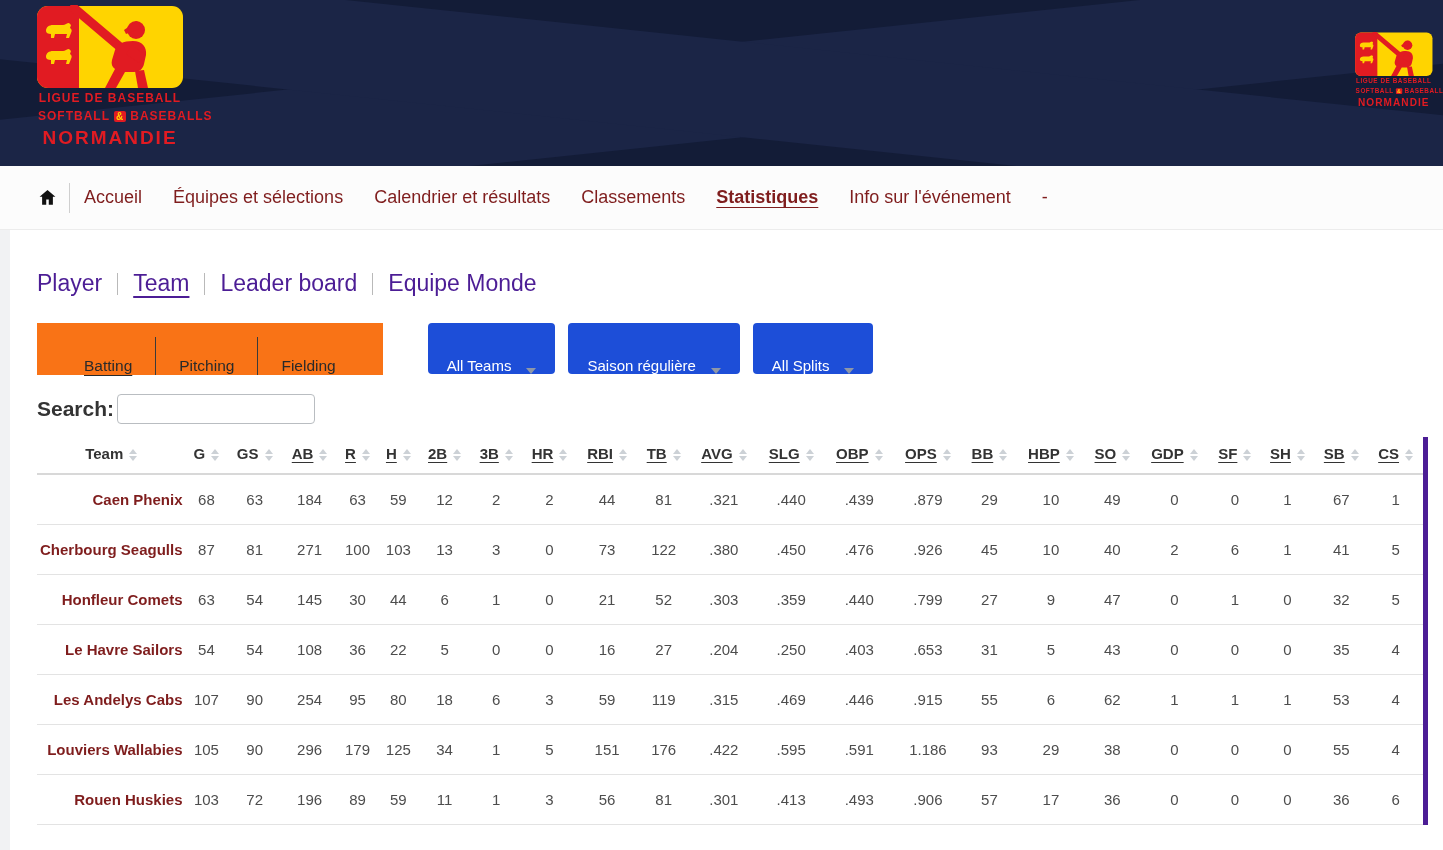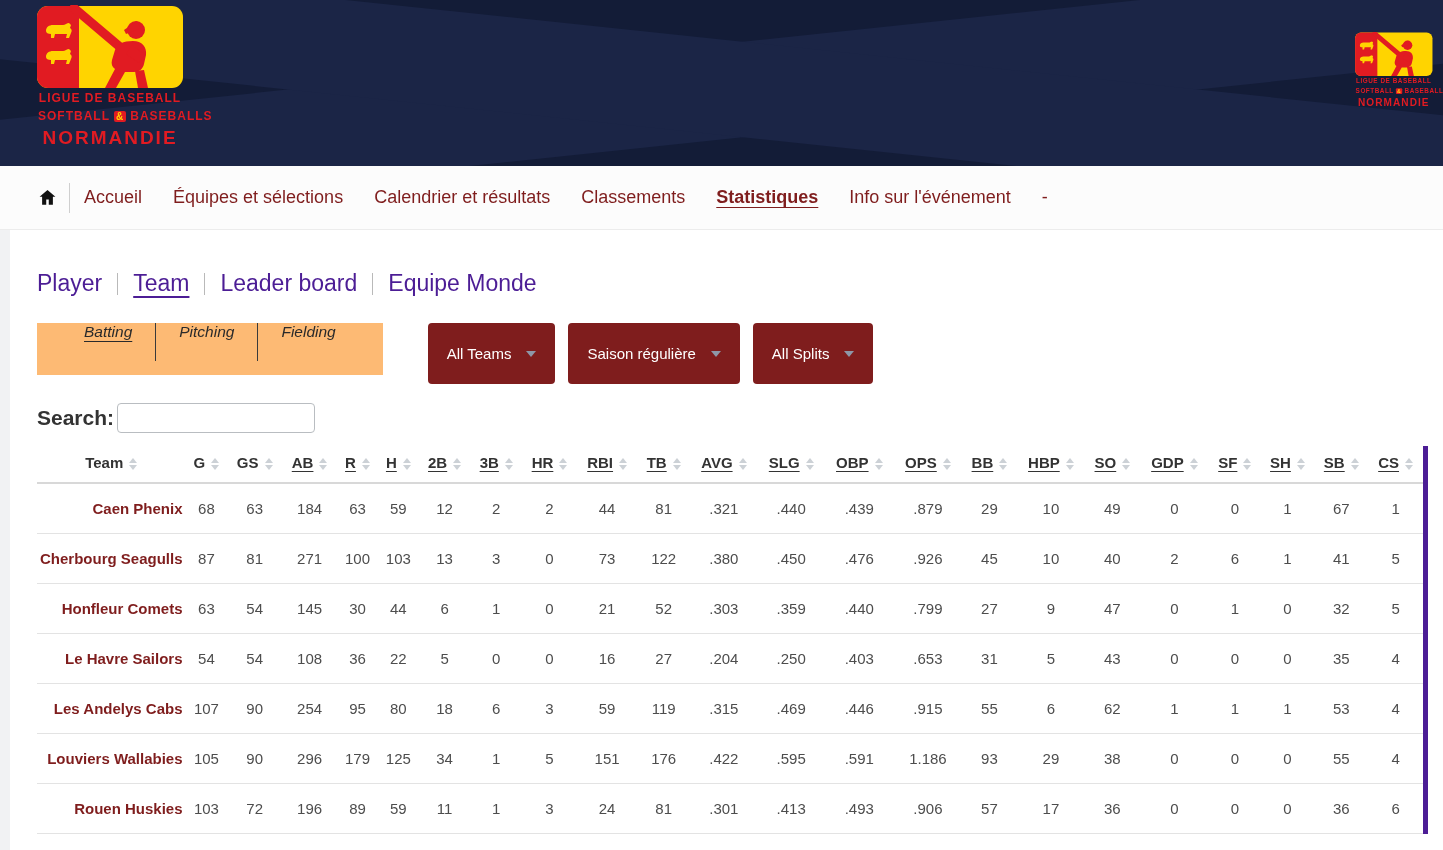--- a/index.html
+++ b/index.html
@@ -33,26 +33,26 @@
   .content-wrap { height:641px; background:#f1f2f3; }
   .card { background:#fff; margin-left:10px; height:100%; padding:40px 15px 20px 27px; }
 
   #primary-tabs { display:flex; align-items:center; }
   .ptab { font-size:23px; color:#4c1d95; padding:0 15px; cursor:pointer; }
   .ptab:first-child { padding-left:0; }
   .ptab.active { text-decoration:underline; text-underline-offset:5px; }
   .ptab-sep { width:1px; height:22px; background:#b9b9b9; }
 
   .controls { display:flex; align-items:flex-start; margin-top:26px; }
-  #secondary-tabs { display:flex; align-items:flex-start; background:#fdba74; height:52px; padding:0 24px;font-style:italic; }
+  #secondary-tabs { display:flex; align-items:flex-end; background:#f97316; height:52px; padding:0 24px; }
   .stab { font-size:15.5px; color:#2a2a2a; padding:0 23px; cursor:pointer; }
   .stab.active { text-decoration:underline; text-underline-offset:4px; }
   .stab-sep { width:1px; height:38px; background:#3a3a3a; }
   #filters { display:flex; gap:13px; margin-left:45px; }
-  .filter-btn { height:61px; padding:0 19px; border:none; border-radius:4px; background:#7f1d1d; color:#fff; font-size:15px; font-family:inherit; display:inline-flex; align-items:center; gap:15px; cursor:pointer; }
+  .filter-btn { height:51px; padding:0 19px; border:none; border-radius:4px; background:#1d4ed8; color:#fff; font-size:15px; font-family:inherit; display:inline-flex; align-items:flex-end; gap:15px; cursor:pointer; }
   .caret { width:0; height:0; border-left:5px solid transparent; border-right:5px solid transparent; border-top:6px solid #8e97a8; }
 
   .search-row { margin-top:19px; display:flex; align-items:center; }
   .search-label { font-size:21px; font-weight:bold; color:#333; }
   .search-row input { width:198px; height:30px; margin-left:3px; border:1px solid #b9bdc1; border-radius:4px; font-size:14px; padding:0 8px; font-family:inherit; }
 
   
   table { margin-top:13px; width:100%; border-collapse:collapse; }
   th { font-size:15px; font-weight:bold; color:#333; padding:8px 3px 11px; border-bottom:2px solid #d8d8d8; white-space:nowrap; cursor:pointer; }
   th:first-child { width:142px; }
@@ -428,21 +428,21 @@
           <tr>
             <td class="team">Rouen Huskies</td>
             <td>103</td>
             <td>72</td>
             <td>196</td>
             <td>89</td>
             <td>59</td>
             <td>11</td>
             <td>1</td>
             <td>3</td>
-            <td>24</td>
+            <td>56</td>
             <td>81</td>
             <td>.301</td>
             <td>.413</td>
             <td>.493</td>
             <td>.906</td>
             <td>57</td>
             <td>17</td>
             <td>36</td>
             <td>0</td>
             <td>0</td>

